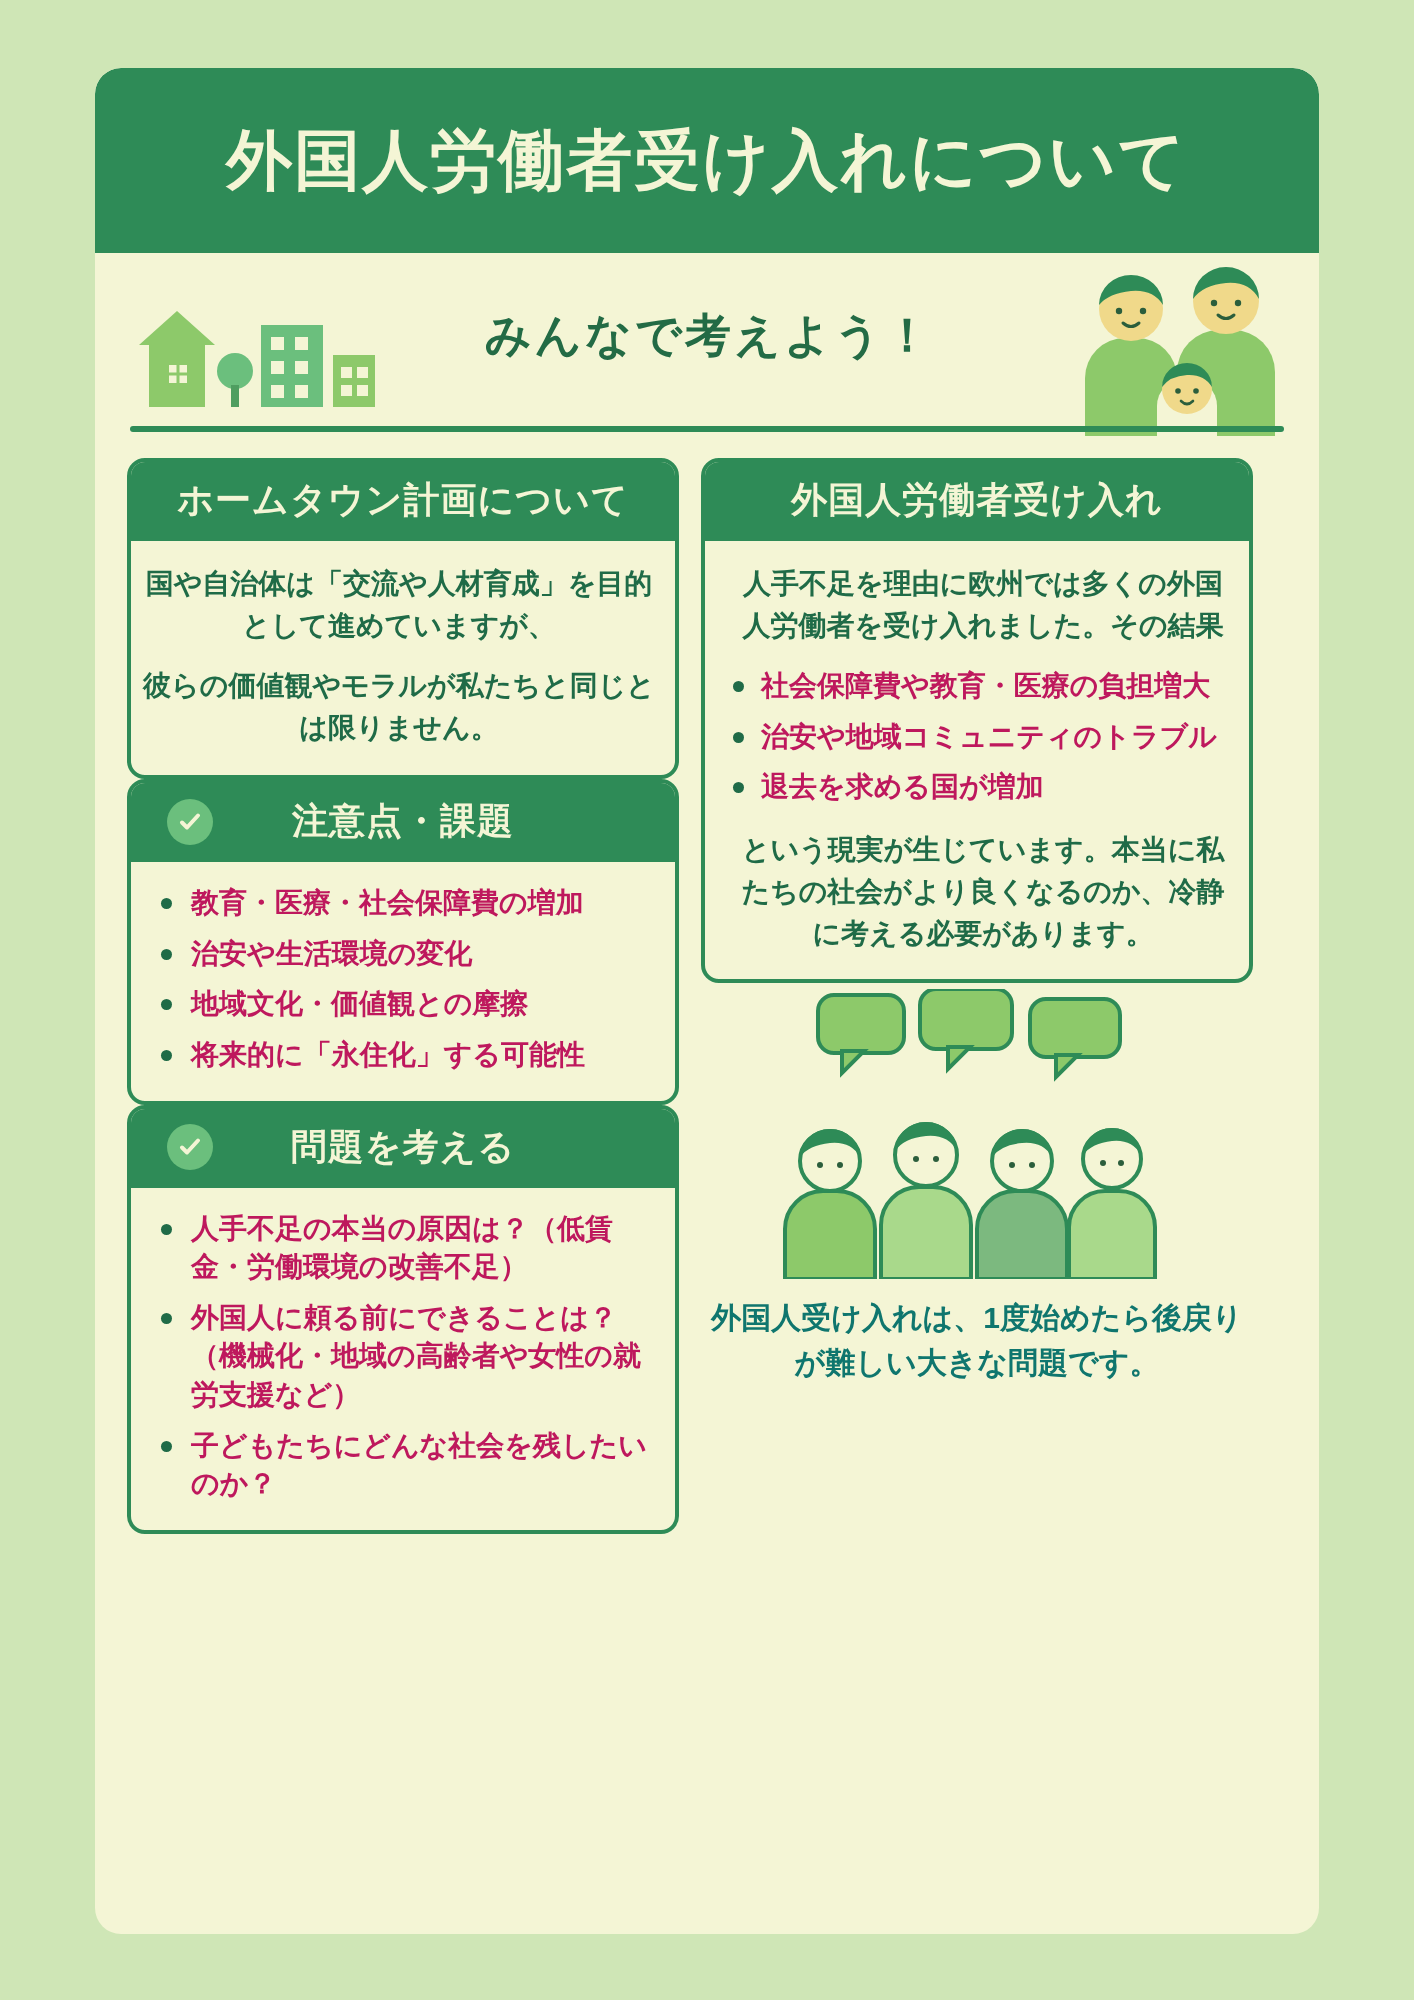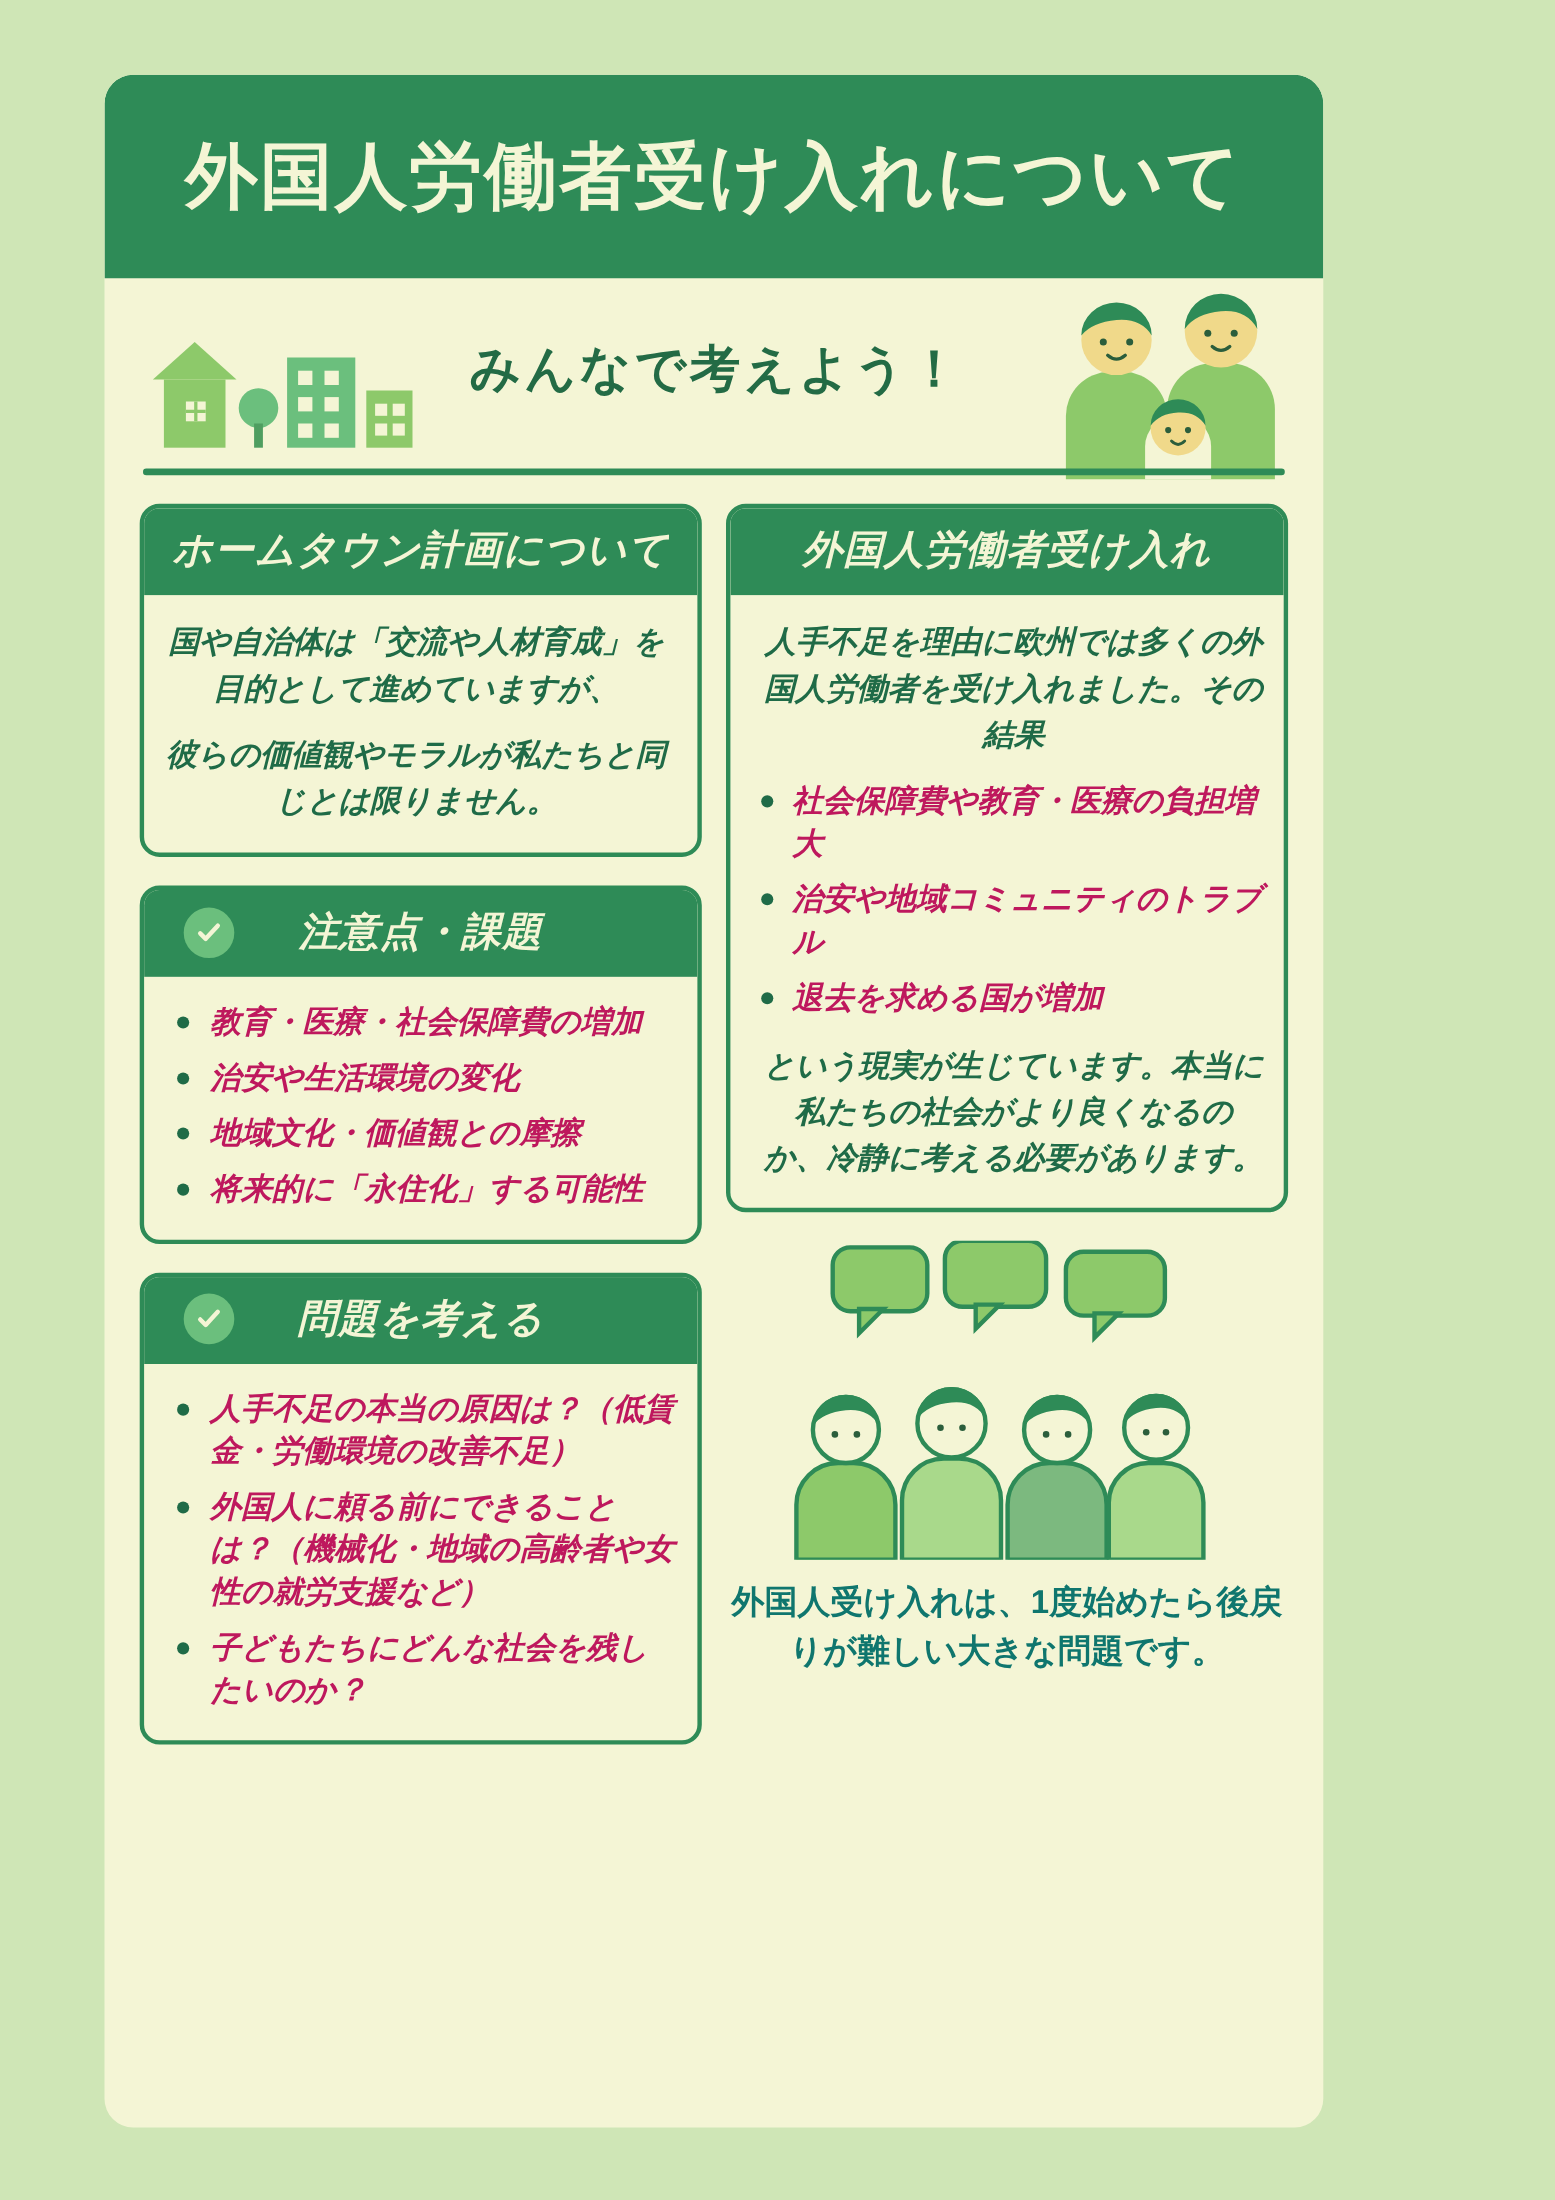--- a/index.html
+++ b/index.html
@@ -10,21 +10,21 @@
     width: 1414px;
     height: 2000px;
     background: #cfe6b6;
     font-family: "Liberation Sans", sans-serif;
     overflow: hidden;
   }
   .poster {
     position: absolute;
     left: 95px;
     top: 68px;
-    width: 1108px;
+    width: 1224px;
     height: 1866px;
     background: #f4f5d5;
     border-radius: 26px;
     overflow: hidden;
     box-shadow: 0 0 0 0 rgba(0,0,0,0);
   }
   .title-bar {
     background: #2e8b57;
     height: 185px;
     border-radius: 26px 26px 0 0;
@@ -89,22 +89,20 @@
     gap: 22px;
   }
   .col-left { width: 552px; }
   .col-right { width: 552px; }
 
   .card {
     border: 4px solid #2e8b57;
     border-radius: 18px;
     overflow: hidden;
     background: #f4f5d5;
-    margin-bottom: 26px;
-    font-style: italic;
   }
   .card-head {
     background: #2e8b57;
     color: #f4f5d5;
     font-size: 36px;
     font-weight: bold;
     text-align: center;
     padding: 14px 8px 16px;
     letter-spacing: 1px;
     display: flex;

